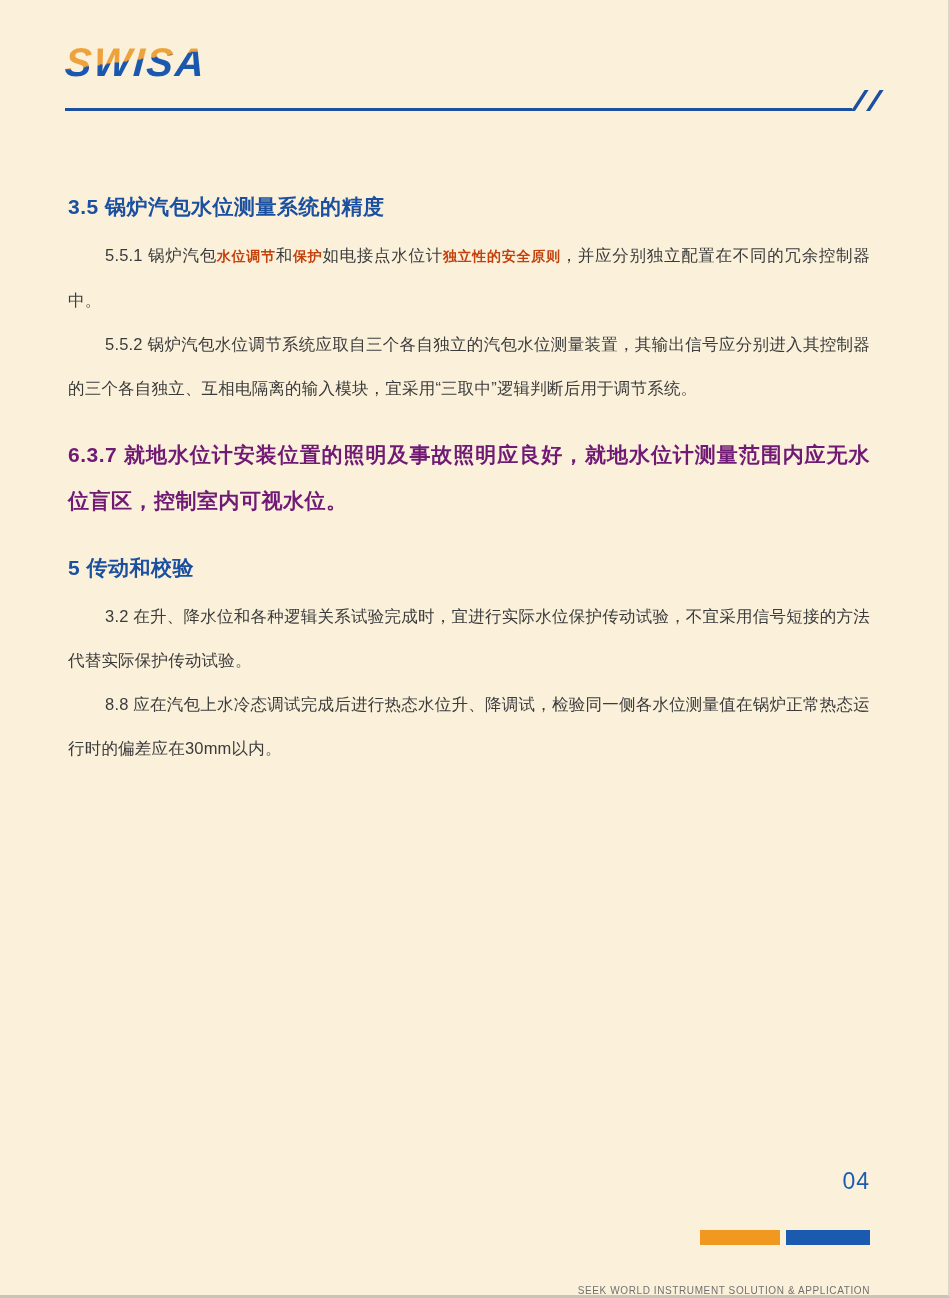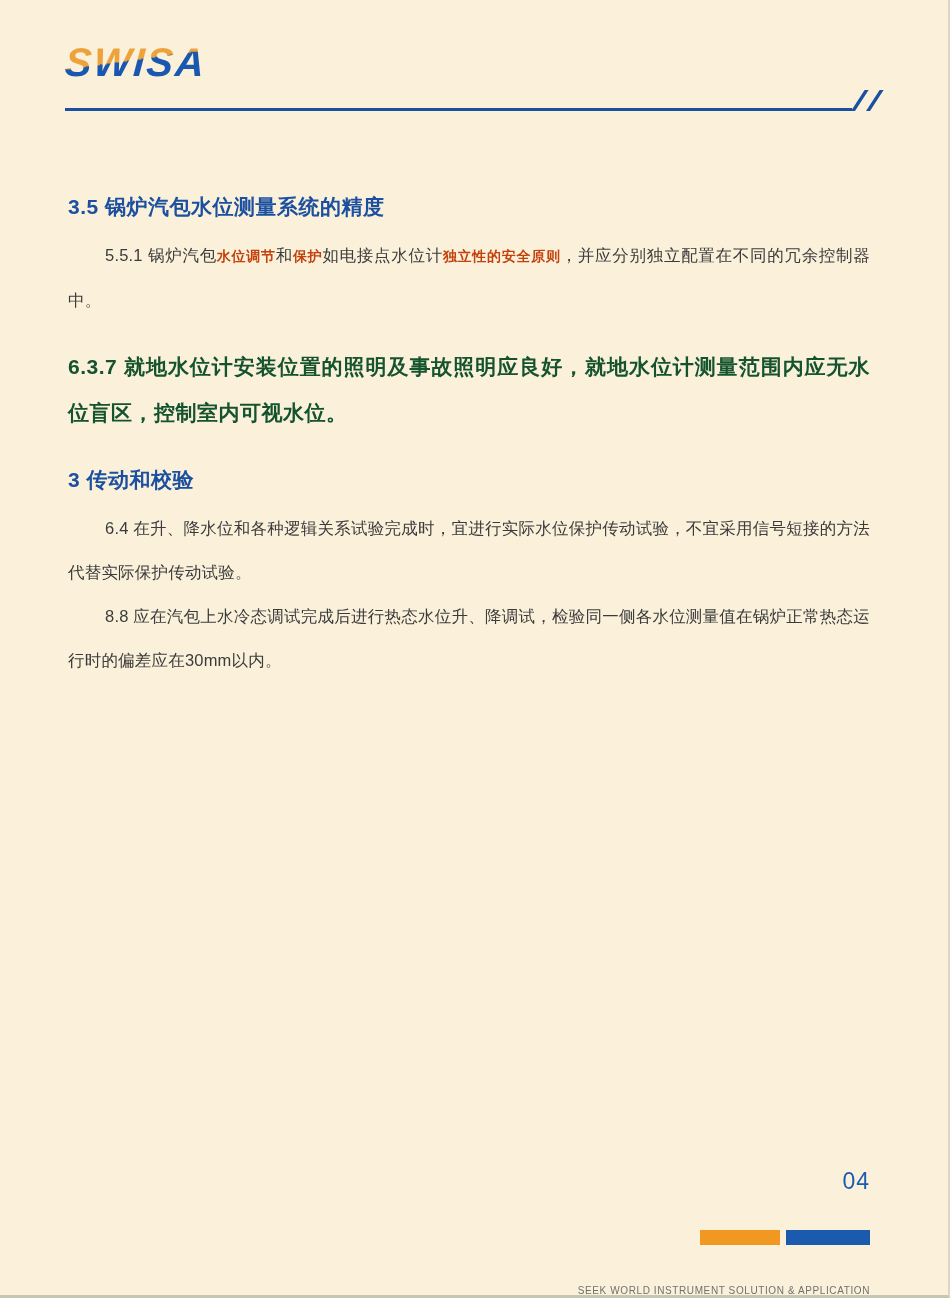--- a/index.html
+++ b/index.html
@@ -69,21 +69,21 @@
     letter-spacing: 0.2px;
   }
   .body-p .b {
     font-weight: 700;
     font-size: 14px;
     color: #c2410c;
   }
   .big-h {
     font-size: 21px;
     font-weight: 700;
-    color: #14532d;
+    color: #701a75;
     line-height: 46px;
     text-align: justify;
     margin: 22px 0 6px 0;
     letter-spacing: 0.5px;
   }
 
   
   .footer {
     position: absolute;
     top: 1168px; right: 78px;
@@ -121,25 +121,26 @@
       <div class="rule-slash s1"></div>
       <div class="rule-slash s2"></div>
     </div>
   </header>
 
   <main class="content">
 
     <h2 class="sec-h first">3.5 锅炉汽包水位测量系统的精度</h2>
 
     <p class="body-p"><span>5.5.1 锅炉汽包</span><span class="b">水位调节</span><span>和</span><span class="b">保护</span><span>如电接点水位计</span><span class="b">独立性的安全原则</span><span>，并应分别独立配置在不同的冗余控制器中。</span></p>
+    <p class="body-p">5.5.2 锅炉汽包水位调节系统应取自三个各自独立的汽包水位测量装置，其输出信号应分别进入其控制器的三个各自独立、互相电隔离的输入模块，宜采用“三取中”逻辑判断后用于调节系统。</p>
 
     <h2 class="big-h">6.3.7 就地水位计安装位置的照明及事故照明应良好，就地水位计测量范围内应无水位盲区，控制室内可视水位。</h2>
 
-    <h2 class="sec-h">3 传动和校验</h2>
-    <p class="body-p">6.4 在升、降水位和各种逻辑关系试验完成时，宜进行实际水位保护传动试验，不宜采用信号短接的方法代替实际保护传动试验。</p>
+    <h2 class="sec-h">5 传动和校验</h2>
+    <p class="body-p">3.2 在升、降水位和各种逻辑关系试验完成时，宜进行实际水位保护传动试验，不宜采用信号短接的方法代替实际保护传动试验。</p>
     <p class="body-p">8.8 应在汽包上水冷态调试完成后进行热态水位升、降调试，检验同一侧各水位测量值在锅炉正常热态运行时的偏差应在30mm以内。</p>
 
   </main>
 
   <footer class="footer">
     <div class="page-number">04</div>
     <div class="footer-bars">
       <span class="bar orange"></span>
       <span class="bar blue"></span>
     </div>

